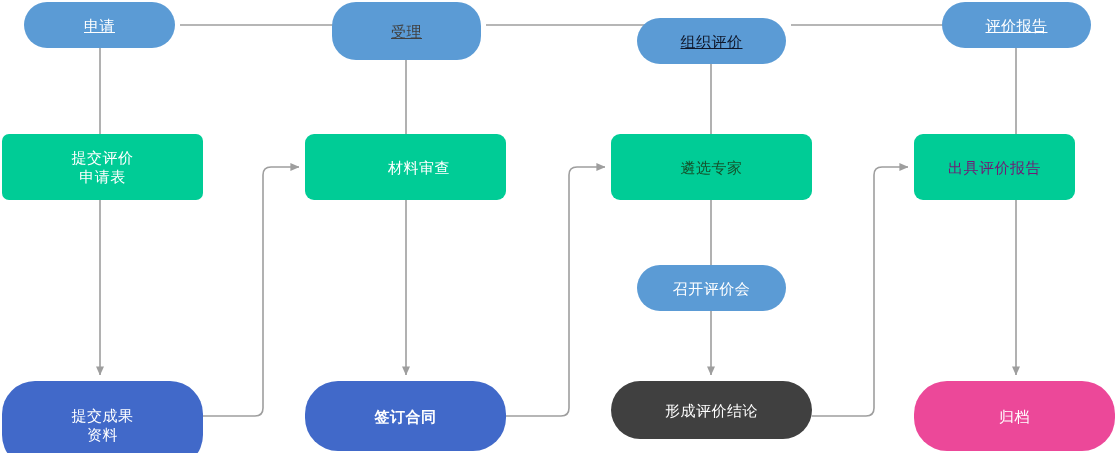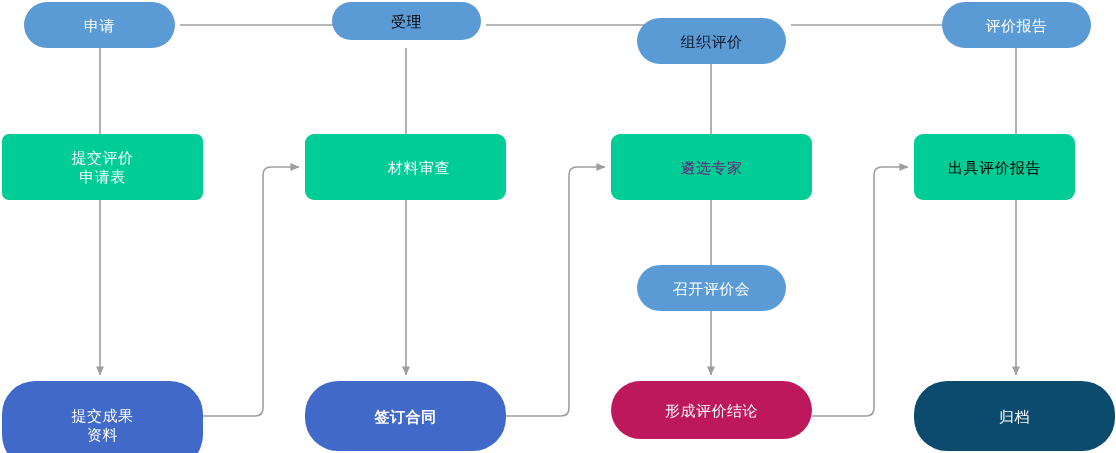--- a/index.html
+++ b/index.html
@@ -36,20 +36,21 @@
     line-height: 19px;
     letter-spacing: 0.5px;
     box-sizing: border-box;
     padding: 2px 6px;
     white-space: pre-line;
     z-index: 2;
   }
   .node-stage {
     background: #5b9bd5;
     border-radius: 24px;
+    text-decoration: underline;
   }
   .node-task {
     background: #00cc96;
     border-radius: 9px;
   }
   .node-output {
     background: #4169c9;
     border-radius: 33px;
   }
   .node-meeting {
@@ -82,29 +83,29 @@
         <path d="M 711 311 L 711 375" fill="none" stroke="#9e9e9e" stroke-width="1.6" stroke-linecap="butt" marker-end="url(#arrowhead)"></path>
         <path d="M 1016 200 L 1016 375" fill="none" stroke="#9e9e9e" stroke-width="1.6" stroke-linecap="butt" marker-end="url(#arrowhead)"></path>
         <path d="M 203 416 L 255 416 Q 263 416 263 408 L 263 175 Q 263 167 271 167 L 299 167" fill="none" stroke="#9e9e9e" stroke-width="1.6" stroke-linecap="butt" marker-end="url(#arrowhead)"></path>
         <path d="M 506 416 L 561 416 Q 569 416 569 408 L 569 175 Q 569 167 577 167 L 605 167" fill="none" stroke="#9e9e9e" stroke-width="1.6" stroke-linecap="butt" marker-end="url(#arrowhead)"></path>
         <path d="M 812 416 L 866 416 Q 874 416 874 408 L 874 175 Q 874 167 882 167 L 908 167" fill="none" stroke="#9e9e9e" stroke-width="1.6" stroke-linecap="butt" marker-end="url(#arrowhead)"></path>
       </g>
   </svg>
 
   <div id="nodes-group">
       <div class="node node-stage" style="left: 24px; top: 2px; width: 151px; height: 46px; background: rgb(91, 155, 213); color: rgb(255, 255, 255);">申请</div>
-      <div class="node node-stage" style="left: 332px; top: 2px; width: 149px; height: 38px; background: rgb(91, 155, 213); color: #000000;">受理</div>
+      <div class="node node-stage" style="left: 332px; top: 2px; width: 149px; height: 58px; background: rgb(91, 155, 213); color: #404040;">受理</div>
       <div class="node node-stage" style="left: 637px; top: 18px; width: 149px; height: 46px; background: rgb(91, 155, 213); color: #0f172a;">组织评价</div>
       <div class="node node-stage" style="left: 942px; top: 2px; width: 149px; height: 46px; background: rgb(91, 155, 213); color: rgb(255, 255, 255);">评价报告</div>
       <div class="node node-task" style="left: 2px; top: 134px; width: 201px; height: 66px; background: rgb(0, 204, 150); color: rgb(255, 255, 255); border-radius: 7px;">提交评价
 申请表</div>
       <div class="node node-task" style="left: 305px; top: 134px; width: 201px; height: 66px; background: rgb(0, 204, 150); color: rgb(255, 255, 255); padding-left: 33px;">材料审查</div>
-      <div class="node node-task" style="left: 611px; top: 134px; width: 201px; height: 66px; background: rgb(0, 204, 150); color: #701a75;">遴选专家</div>
-      <div class="node node-task" style="left: 914px; top: 134px; width: 161px; height: 66px; background: rgb(0, 204, 150); color: #000000;">出具评价报告</div>
+      <div class="node node-task" style="left: 611px; top: 134px; width: 201px; height: 66px; background: rgb(0, 204, 150); color: #14532d;">遴选专家</div>
+      <div class="node node-task" style="left: 914px; top: 134px; width: 161px; height: 66px; background: rgb(0, 204, 150); color: #701a75;">出具评价报告</div>
       <div class="node node-meeting" style="left: 637px; top: 265px; width: 149px; height: 46px; background: rgb(91, 155, 213); color: rgb(255, 255, 255);">召开评价会</div>
       <div class="node node-output" style="left: 2px; top: 381px; width: 201px; height: 87px; background: rgb(65, 105, 201); color: rgb(255, 255, 255);">提交成果
 资料</div>
       <div class="node node-output" style="left: 305px; top: 381px; width: 201px; height: 70px; background: rgb(65, 105, 201); color: rgb(255, 255, 255); font-weight: bold;">签订合同</div>
-      <div class="node node-output" style="left: 611px; top: 381px; width: 201px; height: 58px; background: #be185d; color: rgb(255, 255, 255);">形成评价结论</div>
-      <div class="node node-output" style="left: 914px; top: 381px; width: 201px; height: 70px; background: #0c4a6e; color: rgb(255, 255, 255);">归档</div>
+      <div class="node node-output" style="left: 611px; top: 381px; width: 201px; height: 58px; background: #404040; color: rgb(255, 255, 255);">形成评价结论</div>
+      <div class="node node-output" style="left: 914px; top: 381px; width: 201px; height: 70px; background: #ec4899; color: rgb(255, 255, 255);">归档</div>
     </div>
 
 </div>
 
 </body></html>

